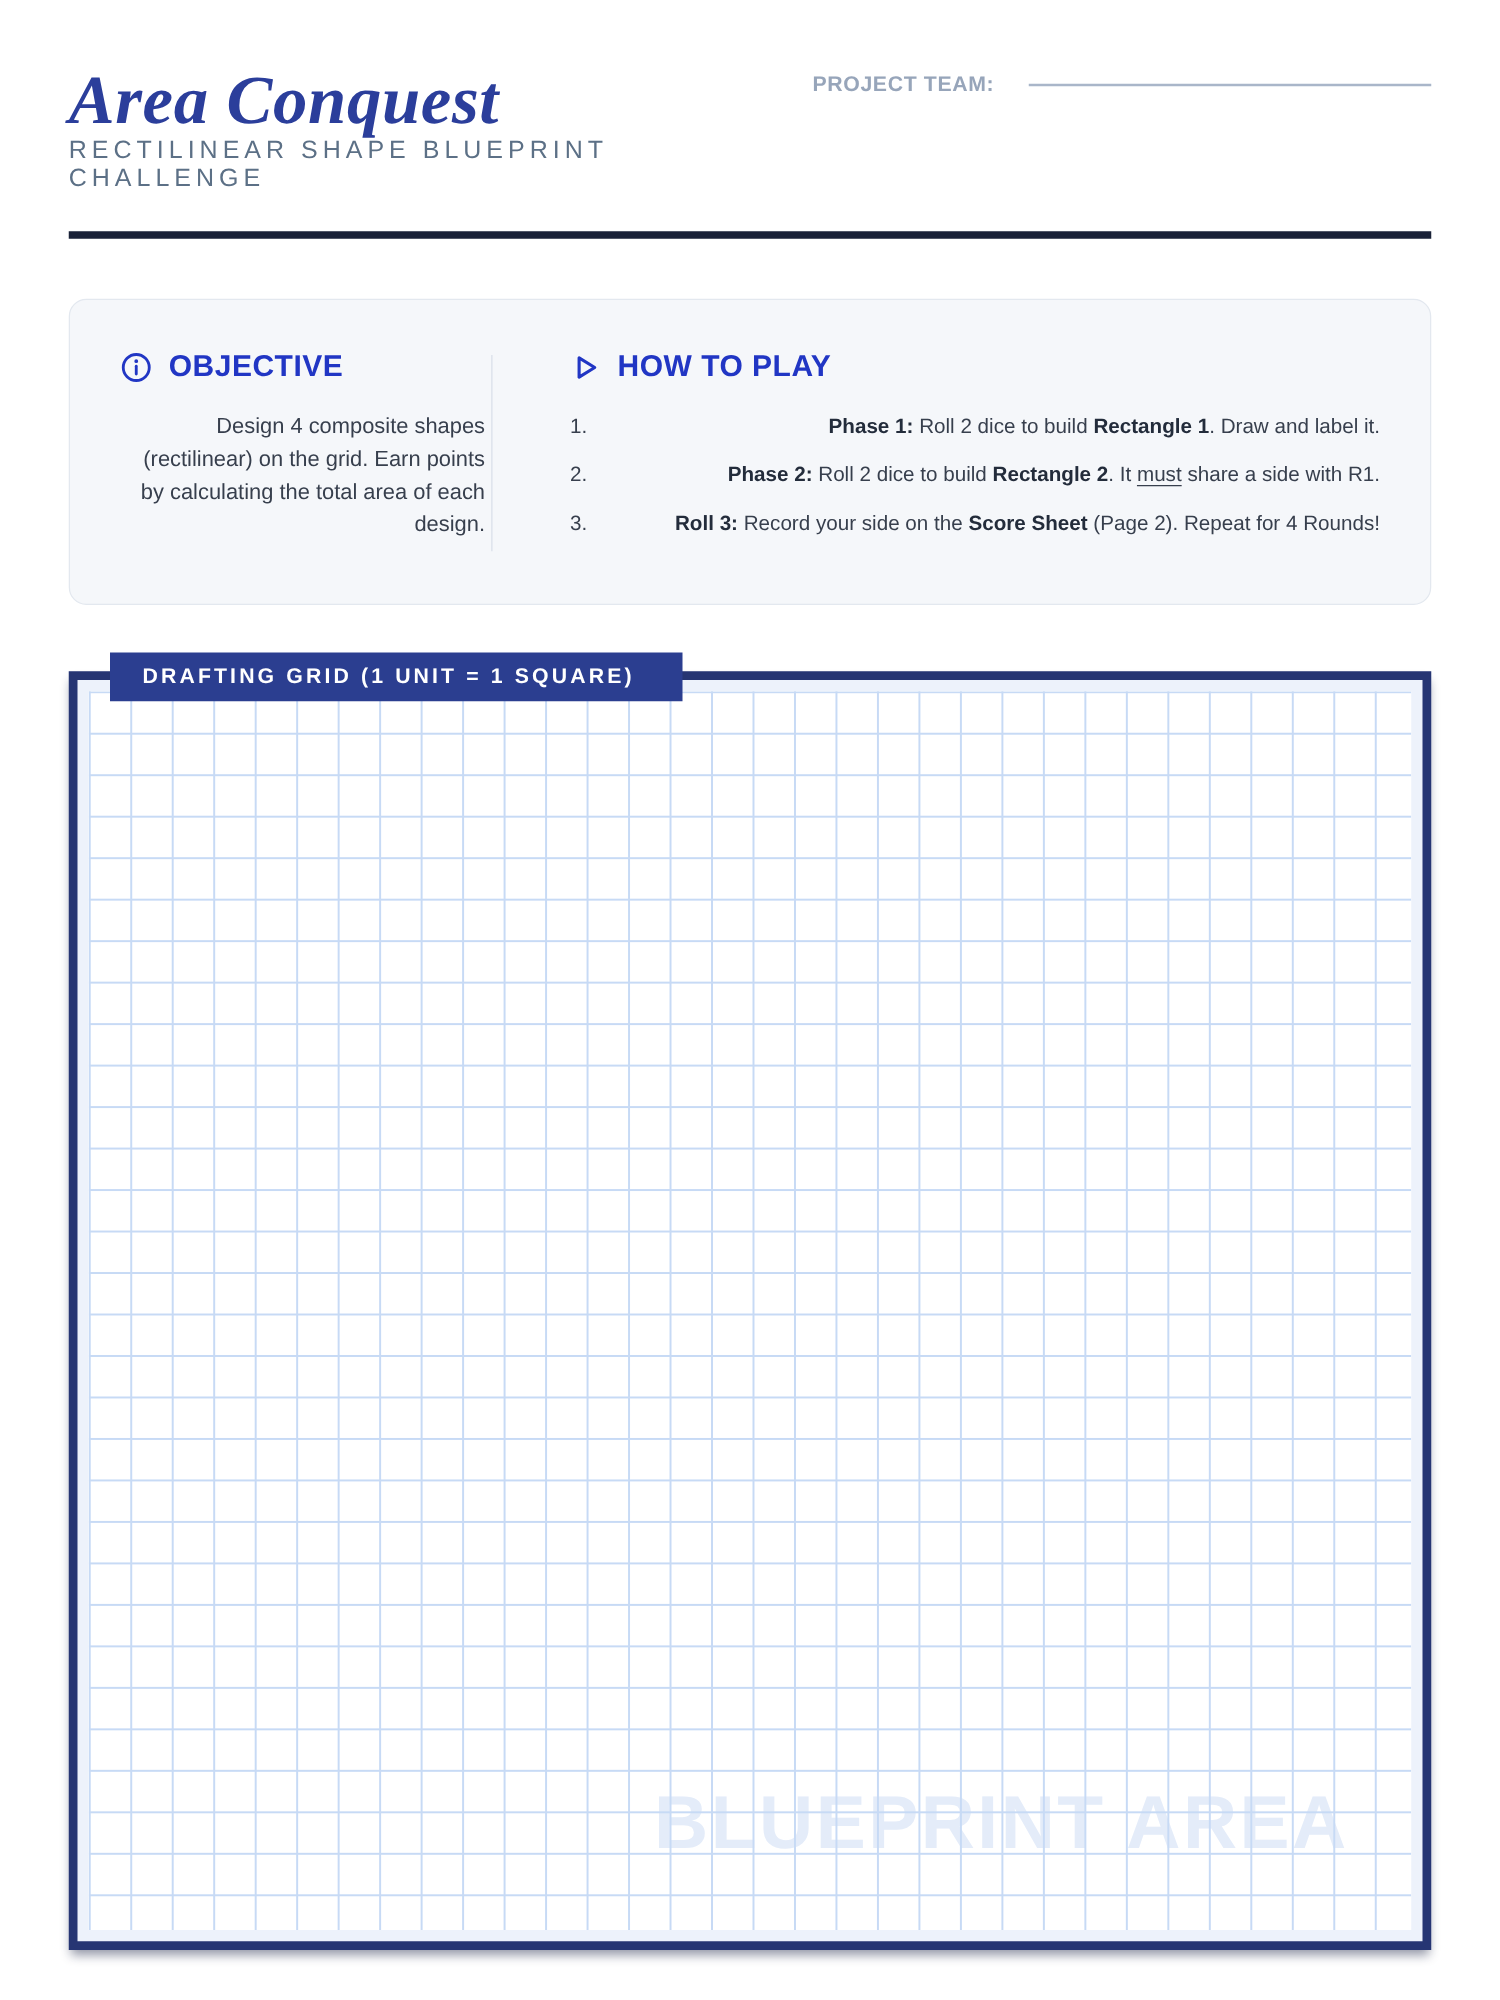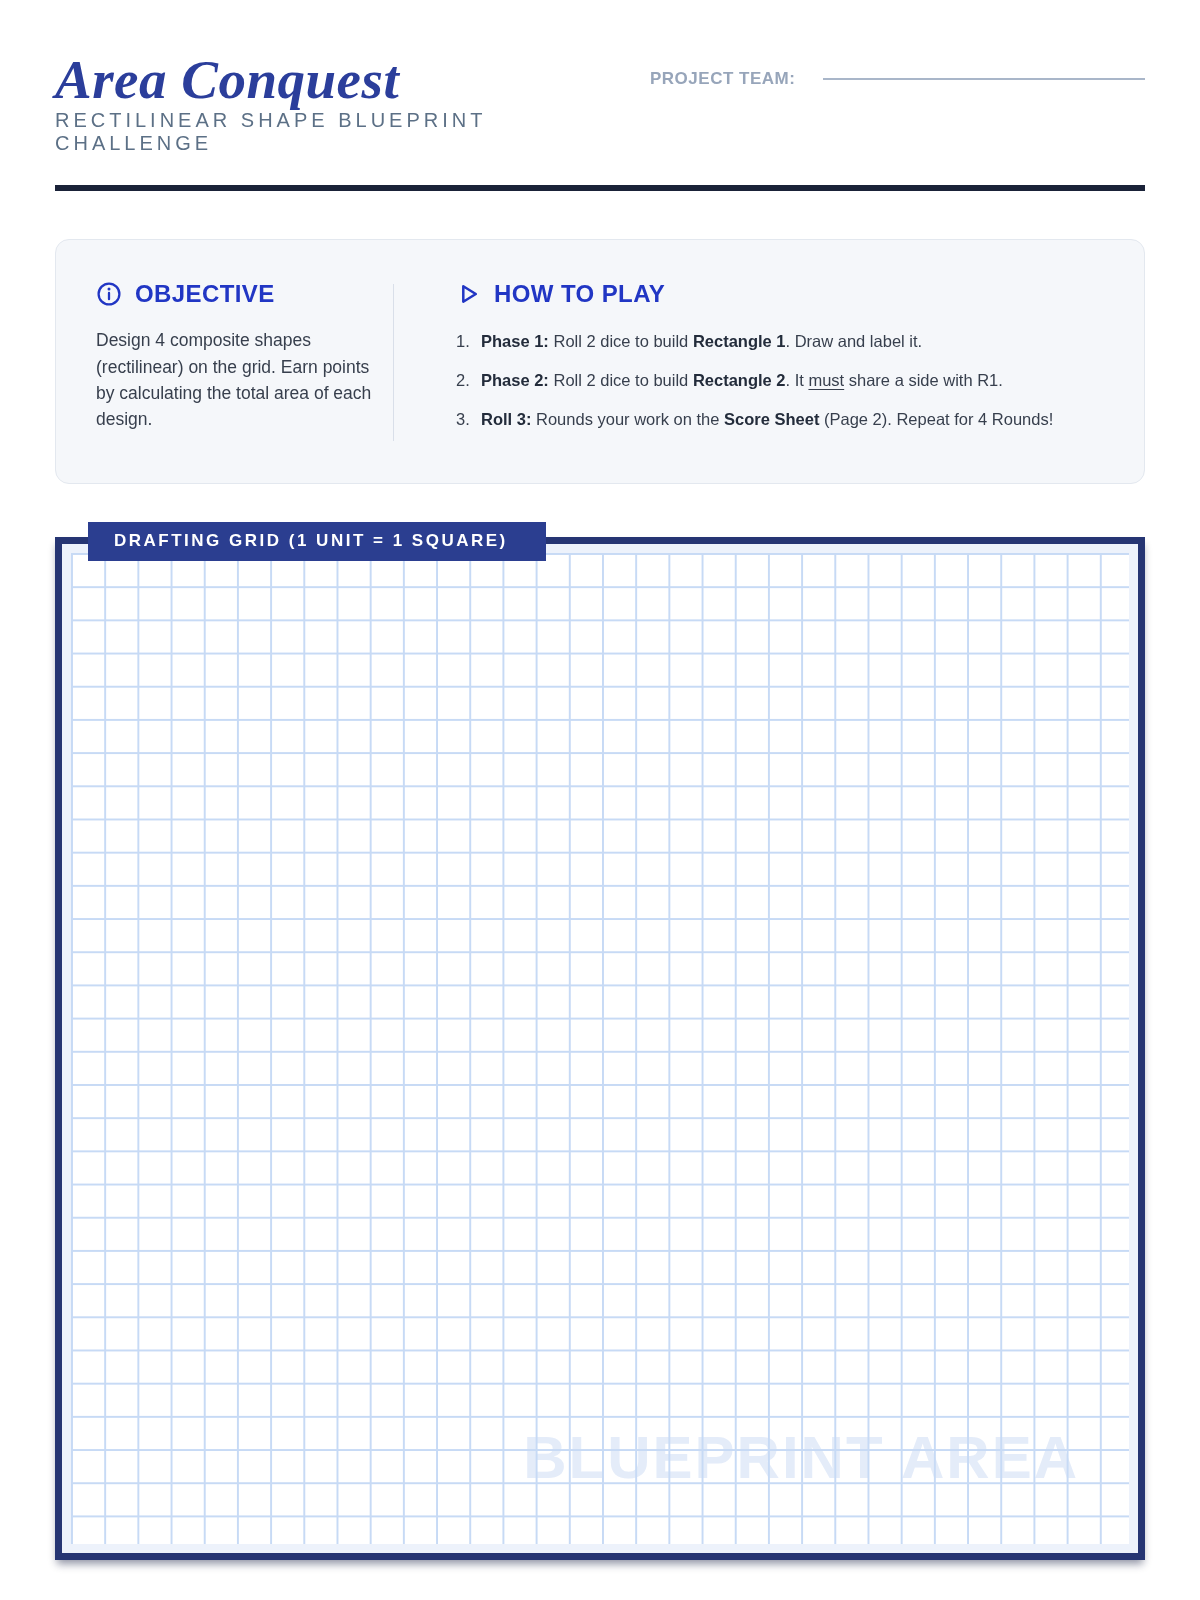--- a/index.html
+++ b/index.html
@@ -31,34 +31,35 @@
     font-family:"Liberation Serif", serif;
     font-style:italic; font-weight:700;
     font-size:55px; line-height:1.08;
     color:var(--title-blue);
     letter-spacing:0.5px;
   }
   .page-subtitle {
     font-size:20px; letter-spacing:4px;
     color:var(--subtitle-gray);
   }
-  .project-team { display:flex; align-items:center; gap:28px; width:495px; margin-top:19px; flex-shrink:0; }
+  .project-team { display:flex; align-items:center; gap:28px; width:495px; margin-top:8px; flex-shrink:0; }
   .pt-label { font-size:17px; font-weight:700; letter-spacing:0.5px; color:var(--team-label-gray); white-space:nowrap; }
   .pt-line { flex:1; height:0; border-bottom:2px solid var(--team-line-gray); }
   .header-rule { margin-top:30px; height:6px; background:var(--rule-navy); }
 
   
   .info-panel {
     margin-top:48px;
     background:var(--panel-bg);
     border:1px solid var(--panel-border);
     border-radius:14px;
     padding:40px 40px 38px 40px;
     min-height:240px;
     display:flex;
+    text-align:right;
   }
   .col-heading { display:flex; align-items:center; gap:13px; color:var(--heading-blue); }
   .col-heading h2 { font-size:24px; font-weight:700; letter-spacing:0.4px; color:var(--heading-blue); }
   .col-heading .icon { display:flex; align-items:center; }
   .objective-col { width:297px; flex-shrink:0; }
   .objective-col p { margin-top:19px; font-size:17.5px; line-height:1.5; color:var(--body-text); max-width:292px; }
   .v-divider { width:1px; background:var(--divider-gray); margin:4px 0; }
   .htp-col { flex:1; margin-left:62px; }
   .htp-col ol { margin-top:21px; list-style:none; font-size:16.5px; color:var(--body-text); }
   .htp-col li { position:relative; padding-left:25px; margin-bottom:13px; line-height:1.55; }
@@ -138,21 +139,21 @@
         <span class="icon">
           <svg width="25" height="26" viewBox="0 0 24 24" fill="none" stroke="currentColor" stroke-width="2.4" stroke-linejoin="round">
             <path d="M7 4.6 L19 12 L7 19.4 Z"></path>
           </svg>
         </span>
         <h2>HOW TO PLAY</h2>
       </div>
       <ol id="htp-list">
           <li><span class="num">1.</span><strong>Phase 1:</strong><span> Roll 2 dice to build </span><strong>Rectangle 1</strong><span>. Draw and label it.</span></li>
           <li><span class="num">2.</span><strong>Phase 2:</strong><span> Roll 2 dice to build </span><strong>Rectangle 2</strong><span>. It </span><span class="u">must</span><span> share a side with R1.</span></li>
-          <li><span class="num">3.</span><strong>Roll 3:</strong><span> Rounds your work on the </span><strong>Score Sheet</strong><span> (Page 2). Repeat for 4 Rounds!</span></li>
+          <li><span class="num">3.</span><strong>Roll 3:</strong><span> Record your side on the </span><strong>Score Sheet</strong><span> (Page 2). Repeat for 4 Rounds!</span></li>
         </ol>
     </div>
   </section>
 
   <section class="grid-board">
     <div class="grid-tab">DRAFTING GRID (1 UNIT = 1 SQUARE)</div>
     <div class="grid-area">
       <span class="watermark">BLUEPRINT AREA</span>
       <div class="grid-lines" id="grid-lines" style="background-size: 33.2px 33.2px;"></div>
     </div>

